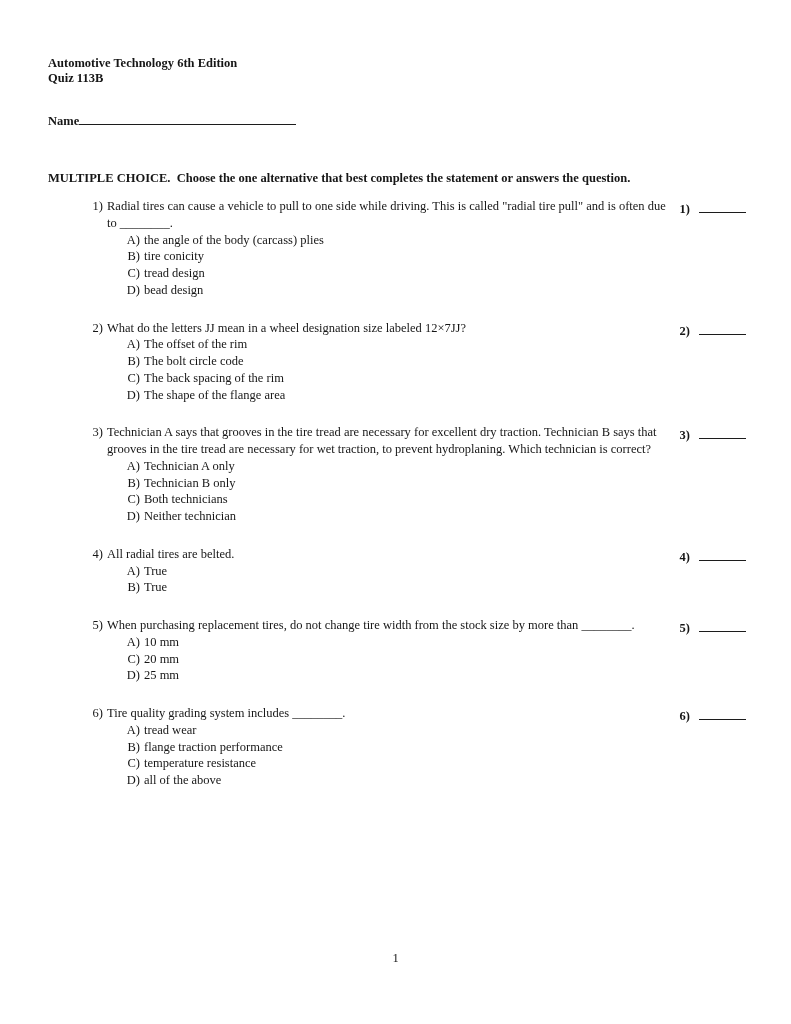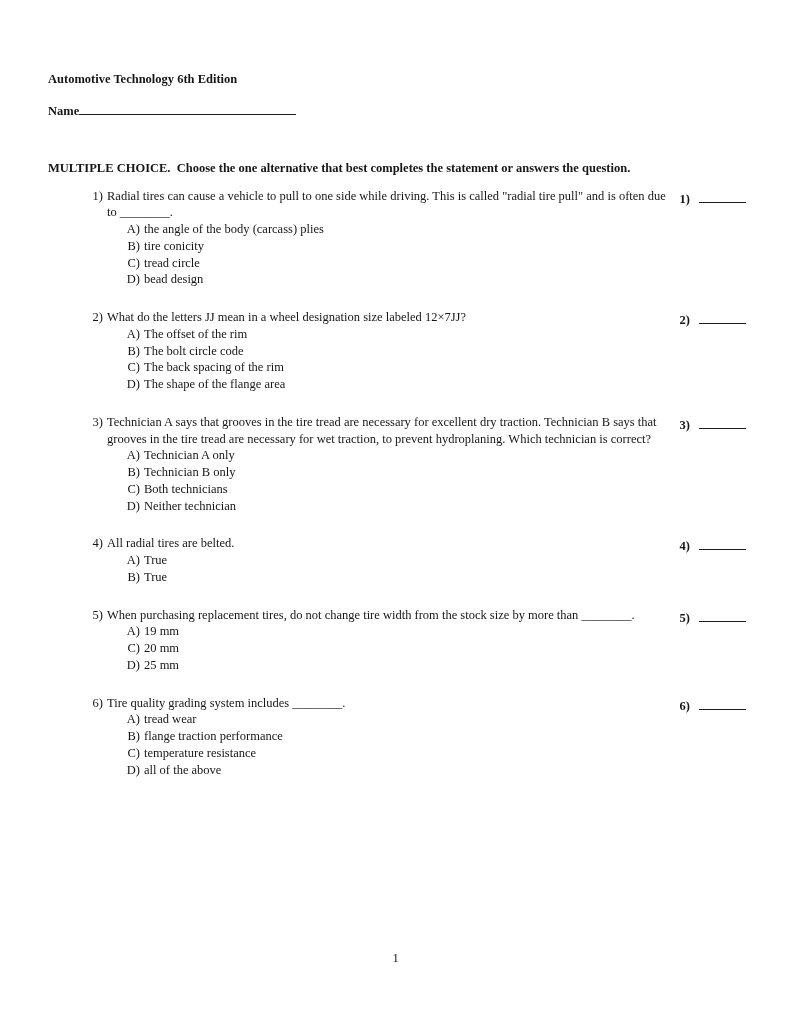--- a/index.html
+++ b/index.html
@@ -10,29 +10,29 @@
   .page {
     position: relative;
     width: 791px;
     height: 1024px;
     margin: 0 auto;
     background: #ffffff;
     font-family: "Liberation Serif", "DejaVu Serif", serif;
     font-size: 12.5px;
     color: #161616;
     box-sizing: border-box;
-    padding: 72px 45px 0 48px;
+    padding: 56px 45px 0 48px;
     overflow: hidden;
   }
   .doc-header {
     font-weight: bold;
     line-height: 14.5px;
   }
   .name-row {
-    margin-top: 14px;
+    margin-top: 26px;
     line-height: 17px;
     height: 18px;
   }
   .name-label {
     font-weight: bold;
   }
   .name-line {
     display: inline-block;
     width: 217px;
     height: 13px;
@@ -103,20 +103,21 @@
     font-size: 12.5px;
   }
 </style>
 </head>
 <body>
 
 <div class="page">
 
   <div class="doc-header">
     <div>Automotive Technology 6th Edition</div>
+    <div>Quiz 113B</div>
   </div>
 
   <div class="name-row">
     <span class="name-label">Name</span><span class="name-line"></span>
   </div>
 
   <div class="section-heading">MULTIPLE CHOICE.  Choose the one alternative that best completes the statement or answers the question.</div>
 
   <div class="questions" id="questions">
   <div class="question">
@@ -126,21 +127,21 @@
       <div class="q-options">
   <div class="option">
     <span class="opt-letter">A)</span><span class="opt-text">the angle of the body (carcass) plies</span>
   </div>
 
   <div class="option">
     <span class="opt-letter">B)</span><span class="opt-text">tire conicity</span>
   </div>
 
   <div class="option">
-    <span class="opt-letter">C)</span><span class="opt-text">tread circle</span>
+    <span class="opt-letter">C)</span><span class="opt-text">tread design</span>
   </div>
 
   <div class="option">
     <span class="opt-letter">D)</span><span class="opt-text">bead design</span>
   </div>
 </div>
     </div>
     <div class="answer-slot">
       <span class="a-num">1)</span><span class="a-line"></span>
     </div>
@@ -218,21 +219,21 @@
       <span class="a-num">4)</span><span class="a-line"></span>
     </div>
   </div>
 
   <div class="question">
     <span class="q-num">5)</span>
     <div class="q-body">
       <div class="q-text">When purchasing replacement tires, do not change tire width from the stock size by more than ________.</div>
       <div class="q-options">
   <div class="option">
-    <span class="opt-letter">A)</span><span class="opt-text">19 mm</span>
+    <span class="opt-letter">A)</span><span class="opt-text">10 mm</span>
   </div>
 
 
   <div class="option">
     <span class="opt-letter">C)</span><span class="opt-text">20 mm</span>
   </div>
 
   <div class="option">
     <span class="opt-letter">D)</span><span class="opt-text">25 mm</span>
   </div>

